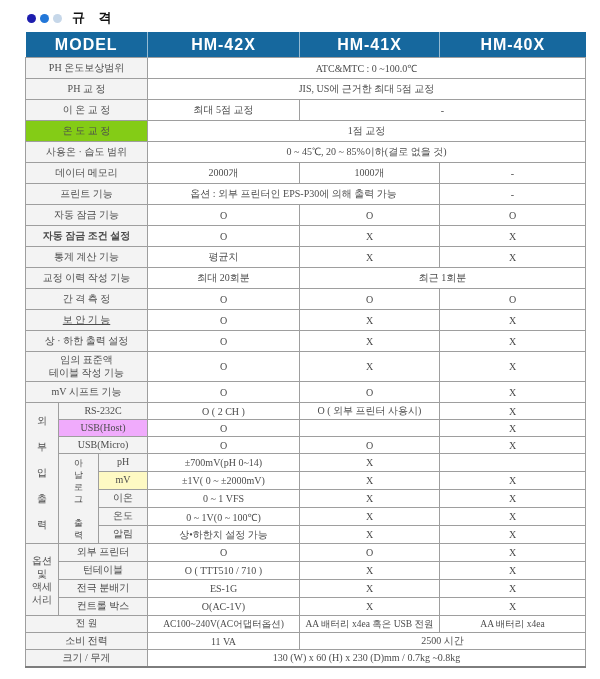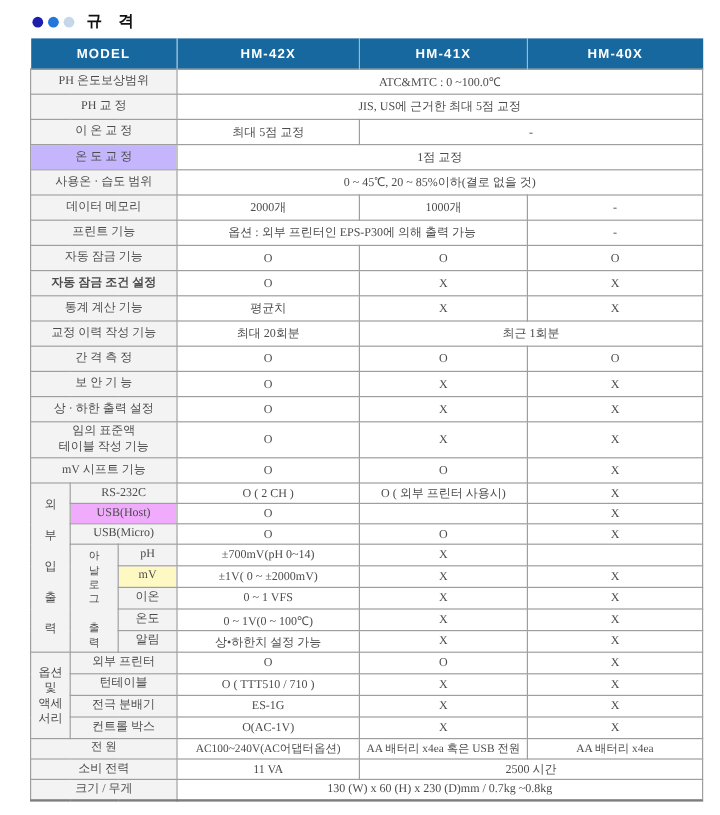--- a/index.html
+++ b/index.html
@@ -18,21 +18,21 @@
     font-weight:bold;font-size:13px;color:#111111;
     letter-spacing:5px;margin-left:6px;
   }
   table.spec{
     border-collapse:collapse;table-layout:fixed;
     width:560px;margin-left:25px;
     border-bottom:2px solid #7d7d7d;
   }
   table.spec th{
     font-family:"Liberation Sans", sans-serif;
-    font-size:11px;font-weight:bold;letter-spacing:1px;
+    font-size:16px;font-weight:bold;letter-spacing:1px;
     height:25px;padding:0;
   }
   table.spec th + th{border-left:1px solid rgba(255,255,255,0.55);}
   table.spec td{
     border:1px solid #9e9e9e;
     font-size:10px;color:#4c4c4c;
     text-align:center;vertical-align:middle;
     padding:0 2px;overflow:hidden;
   }
   td.lbl{white-space:pre-line;line-height:1.25;}
@@ -77,21 +77,21 @@
       <tr style="height: 21px;">
         <td class="lbl" colspan="3" style="background: rgb(243, 243, 243);">PH  교  정</td>
         <td class="val" colspan="3">JIS, US에 근거한 최대 5점 교정</td>
       </tr>
       <tr style="height: 21px;">
         <td class="lbl" colspan="3" style="background: rgb(243, 243, 243);">이 온 교 정</td>
         <td class="val" colspan="1">최대 5점 교정</td>
         <td class="val" colspan="2">-</td>
       </tr>
       <tr style="height: 21px;">
-        <td class="lbl" colspan="3" style="background: #c4b5fd; text-align: center;">온 도 교 정</td>
+        <td class="lbl" colspan="3" style="background: #84cc16; text-align: center;">온 도 교 정</td>
         <td class="val" colspan="3">1점 교정</td>
       </tr>
       <tr style="height: 21px;">
         <td class="lbl" colspan="3" style="background: rgb(243, 243, 243);">사용온 · 습도 범위</td>
         <td class="val" colspan="3">0 ~ 45℃, 20 ~ 85%이하(결로 없을 것)</td>
       </tr>
       <tr style="height: 21px;">
         <td class="lbl" colspan="3" style="background: rgb(243, 243, 243); margin-top: 25px;">데이터 메모리</td>
         <td class="val" colspan="1">2000개</td>
         <td class="val" colspan="1">1000개</td>
@@ -125,21 +125,21 @@
         <td class="val" colspan="1">최대 20회분</td>
         <td class="val" colspan="2">최근 1회분</td>
       </tr>
       <tr style="height: 21px;">
         <td class="lbl" colspan="3" style="background: rgb(243, 243, 243);">간 격 측 정</td>
         <td class="val" colspan="1">O</td>
         <td class="val" colspan="1">O</td>
         <td class="val" colspan="1">O</td>
       </tr>
       <tr style="height: 21px;">
-        <td class="lbl" colspan="3" style="background: rgb(243, 243, 243);">보 안 기 능</td>
+        <td class="lbl" colspan="3" style="background: rgb(243, 243, 243); text-decoration: underline;">보 안 기 능</td>
         <td class="val" colspan="1">O</td>
         <td class="val" colspan="1">X</td>
         <td class="val" colspan="1">X</td>
       </tr>
       <tr style="height: 21px;">
         <td class="lbl" colspan="3" style="background: rgb(243, 243, 243);">상 · 하한 출력 설정</td>
         <td class="val" colspan="1">O</td>
         <td class="val" colspan="1">X</td>
         <td class="val" colspan="1">X</td>
       </tr>

